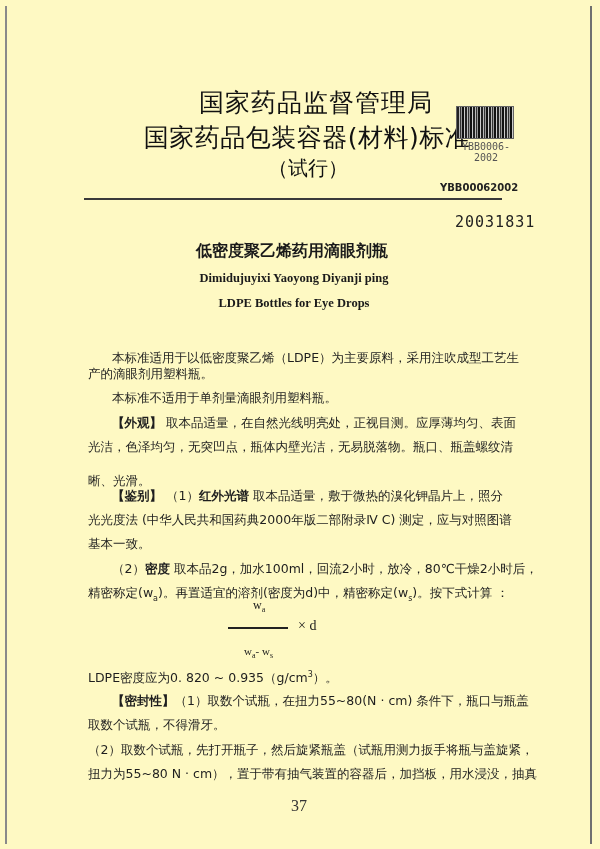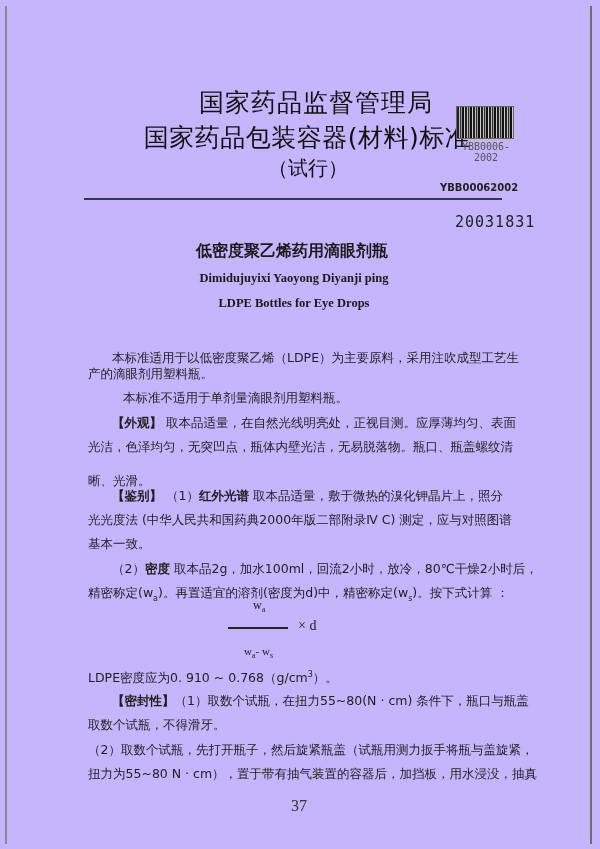--- a/index.html
+++ b/index.html
@@ -11,21 +11,21 @@
     }
     body {
       position: relative;
       font-family: "DejaVu Serif", "Liberation Serif", serif;
       color: #1a1a1a;
     }
     .page {
       position: absolute;
       left: 0; top: 0;
       width: 600px; height: 849px;
-      background: #c4b5fd;
+      background: #fef9c3;
     }
     .edge-left {
       position: absolute;
       left: 5px; top: 6px;
       width: 2px; height: 838px;
       background: #8a8a8a;
     }
     .edge-right {
       position: absolute;
       left: 590px; top: 6px;
@@ -188,21 +188,21 @@
   <div class="rule"></div>
   <div class="stamp">20031831</div>
 
   <div class="title-cn">低密度聚乙烯药用滴眼剂瓶</div>
   <div class="title-pinyin">Dimidujuyixi Yaoyong Diyanji ping</div>
   <div class="title-en">LDPE Bottles for Eye Drops</div>
 
   <div class="body-text" style="left:0;top:0;width:600px;">
     <div class="line indent" style="top:346px;text-align:right;">本标准适用于以低密度聚乙烯（LDPE）为主要原料，采用注吹成型工艺生</div>
     <div class="line flush" style="top:362px;">产的滴眼剂用塑料瓶。</div>
-    <div class="line indent" style="top:386px;margin-left:11px;">本标准不适用于单剂量滴眼剂用塑料瓶。</div>
+    <div class="line indent" style="top:386px;">本标准不适用于单剂量滴眼剂用塑料瓶。</div>
 
     <div class="line" style="top:411px;left:112px;">
       <span class="b">【外观】</span><span> 取本品适量，在自然光线明亮处，正视目测。应厚薄均匀、表面</span>
     </div>
     <div class="line flush" style="top:435px;">光洁，色泽均匀，无突凹点，瓶体内壁光洁，无易脱落物。瓶口、瓶盖螺纹清</div>
     <div class="line flush" style="top:459px;margin-top:10px;">晰、光滑。</div>
 
     <div class="line" style="top:484px;left:112px;">
       <span class="b">【鉴别】</span><span> （1）</span><span class="b">红外光谱</span><span>  取本品适量，敷于微热的溴化钾晶片上，照分</span>
     </div>
@@ -210,21 +210,21 @@
     <div class="line flush" style="top:532px;">基本一致。</div>
 
     <div class="line" style="top:557px;left:112px;">
       <span>（2）</span><span class="b">密度</span><span> 取本品2g，加水100ml，回流2小时，放冷，80℃干燥2小时后，</span>
     </div>
     <div class="line flush" style="top:581px;">
       <span>精密称定(w</span><sub>a</sub><span>)。再置适宜的溶剂(密度为d)中，精密称定(w</span><sub>s</sub><span>)。按下式计算 ：</span>
     </div>
 
     <div class="line flush" style="top:663px;">
-      <span>LDPE密度应为0. 910 ~ 0.768（g/cm</span><sup>3</sup><span>）。</span>
+      <span>LDPE密度应为0. 820 ~ 0.935（g/cm</span><sup>3</sup><span>）。</span>
     </div>
 
     <div class="line" style="top:689px;left:112px;">
       <span class="b">【密封性】</span><span>（1）取数个试瓶，在扭力55~80(N · cm) 条件下，瓶口与瓶盖</span>
     </div>
     <div class="line flush" style="top:713px;">取数个试瓶，不得滑牙。</div>
     <div class="line flush" style="top:738px;">（2）取数个试瓶，先打开瓶子，然后旋紧瓶盖（试瓶用测力扳手将瓶与盖旋紧，</div>
     <div class="line flush" style="top:762px;">扭力为55~80 N · cm），置于带有抽气装置的容器后，加挡板，用水浸没，抽真</div>
   </div>
 

